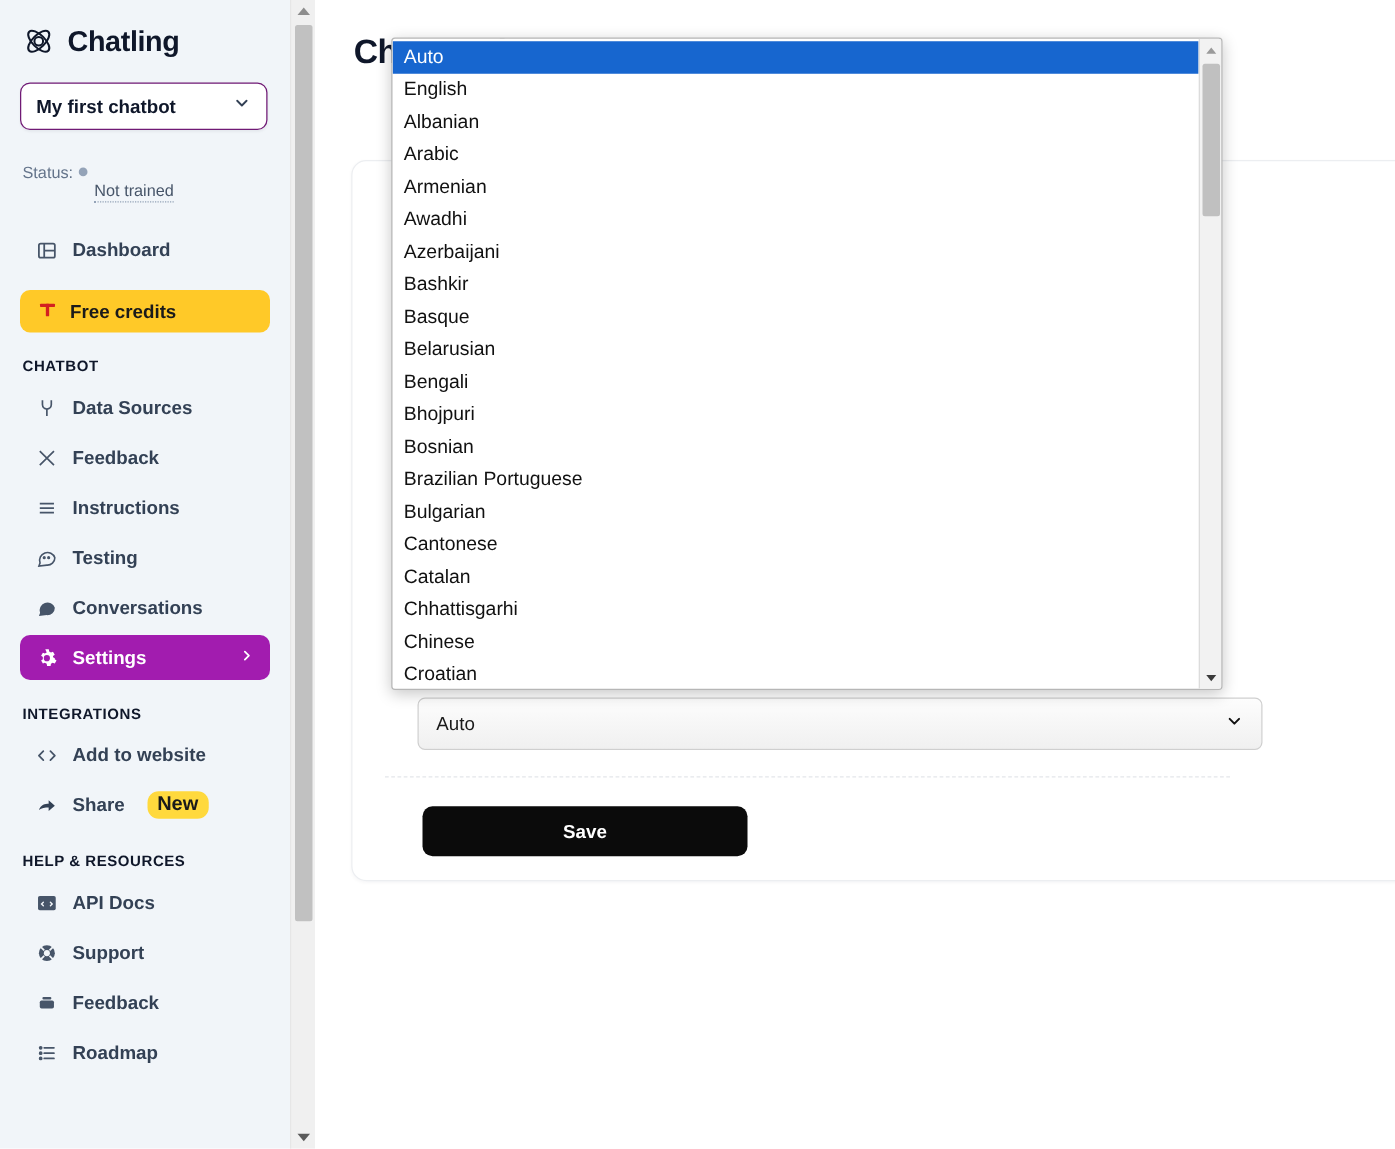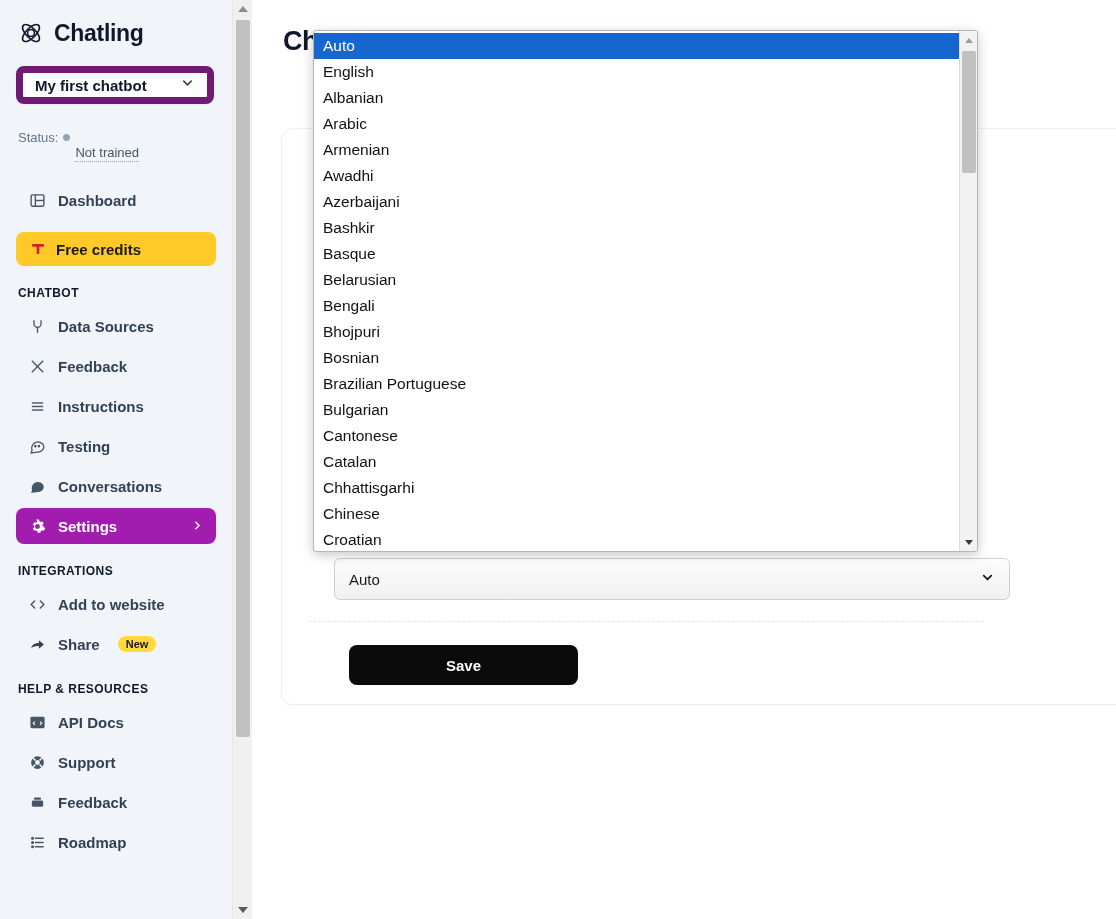--- a/index.html
+++ b/index.html
@@ -27,21 +27,21 @@
   }
   .brand-mark { width: 26px; height: 26px; flex: 0 0 26px; }
   .brand-name {
     font-size: 23px; font-weight: 700; color: #0f172a; letter-spacing: -0.3px;
   }
 
   .bot-select {
     position: relative;
     height: 38px; width: 198px;
     background: #ffffff;
-    border: 7px solid #701a75;
+    border: 1px solid #701a75;
     border-radius: 8px;
     display: flex; align-items: center;
     padding: 0 12px;
     box-shadow: 0 1px 2px rgba(15,23,42,0.05);
   }
   .bot-select-label { font-size: 15px; color: #0f172a; font-weight: 600; }
   .bot-select .chev { position: absolute; right: 12px; top: 50%; transform: translateY(-50%); }
 
   .status-row {
     display: flex; align-items: center; gap: 5px;
@@ -83,21 +83,21 @@
 
   .section-title {
     font-size: 12px; font-weight: 700; color: #0f172a;
     letter-spacing: 0.45px;
     margin: 20px 0 8px 2px;
   }
   .nav-top-gap { margin-top: 20px; }
 
   .badge-new {
     background: #ffd93d; color: #1a1a1a;
-    font-size: 11px; font-weight: 700;
+    font-size: 16px; font-weight: 700;
     border-radius: 9px; padding: 2px 8px;
     margin-left: 6px;
   }
 
   
   .sb-scroll {
     position: absolute; left: 232px; top: 0;
     width: 20px; height: 919px;
     background: #f0f0f0;
     border-left: 1px solid #e6e6e6;
@@ -151,22 +151,22 @@
     font-size: 15px; color: #1a1a1a;
   }
   .field-select .chev { position: absolute; right: 14px; top: 50%; transform: translateY(-50%); }
 
   .divider {
     position: absolute; left: 26px; top: 492px;
     width: 676px; height: 0;
     border-top: 1px dashed #e4e6ea;
   }
   .save-btn {
-    position: absolute; left: 67px; top: 516px;
-    width: 229px; height: 40px;
+    position: absolute; left: 56px; top: 516px;
+    width: 260px; height: 40px;
     background: #0b0b0b; color: #ffffff;
     border: none; border-radius: 8px;
     font-size: 15px; font-weight: 700;
     font-family: "Liberation Sans", sans-serif;
     cursor: pointer;
   }
 
   
   .dropdown {
     position: absolute; left: 313px; top: 30px;

